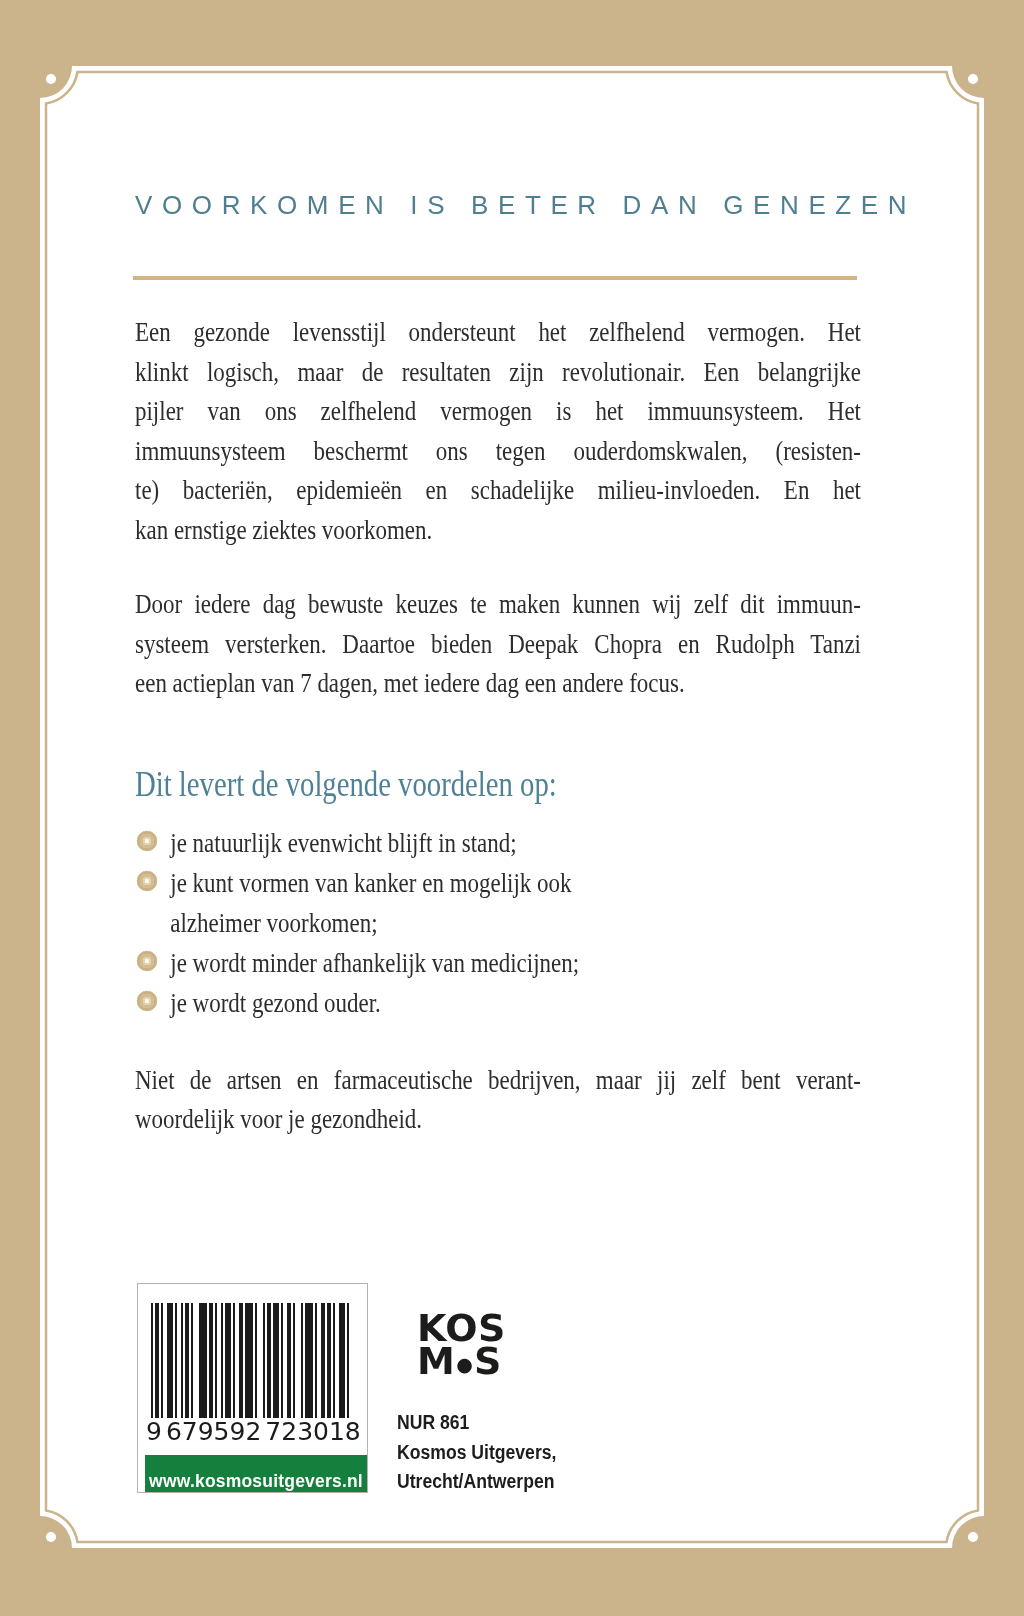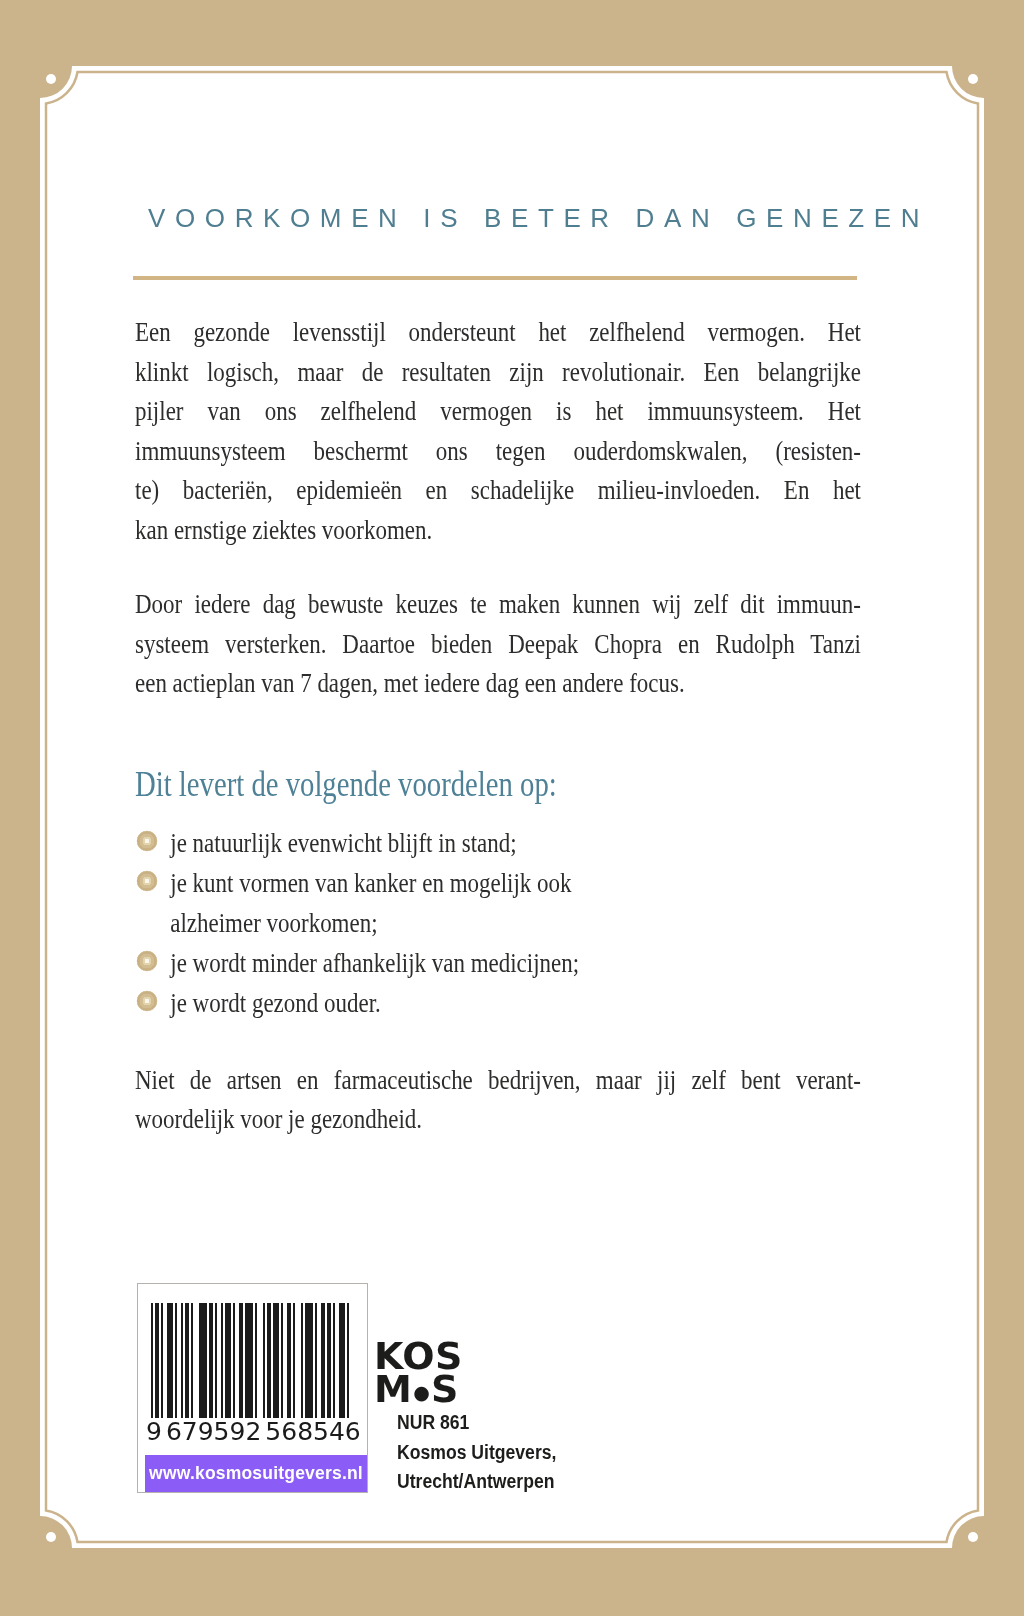--- a/index.html
+++ b/index.html
@@ -5,21 +5,21 @@
   html,body{margin:0;padding:0;}
   body{
     width:1024px;height:1616px;position:relative;overflow:hidden;
     background:#cbb38b;
     font-family:"Liberation Serif",serif;
   }
   .frame{position:absolute;left:0;top:0;width:1024px;height:1616px;display:block;}
 
   
   .title{
-    position:absolute;left:135px;top:190px;width:726px;margin:13px;
+    position:absolute;left:135px;top:190px;width:726px;margin:0;
     text-align:center;
     font-family:"Liberation Sans",sans-serif;
     font-size:26px;font-weight:400;letter-spacing:0.37em;
     color:#4f7e91;white-space:nowrap;
   }
   .rule{position:absolute;left:133px;top:276px;width:724px;height:4px;background:#d2b584;}
 
   
   .text-col{
     position:absolute;left:135px;top:312px;width:885px;
@@ -58,33 +58,33 @@
     background:#ffffff;border:1px solid #b5b2ad;box-sizing:border-box;
   }
   .barcode-svg{position:absolute;left:13px;top:19px;}
   .isbn{
     position:absolute;left:6px;right:6px;top:134px;height:30px;
     display:flex;justify-content:space-between;align-items:flex-start;
     font-family:"DejaVu Sans",sans-serif;font-size:25px;color:#1b1b1b;
   }
   .isbn span{background:#ffffff;padding:0 2px;line-height:28px;}
   .web-strip{
-    position:absolute;left:7px;right:0;bottom:0;height:37px;background:#8b5cf6;
-    display:flex;align-items:center;justify-content:center;
+    position:absolute;left:7px;right:0;bottom:0;height:37px;background:#15803d;
+    display:flex;align-items:flex-end;justify-content:center;
   }
   .web-strip span{
     color:#ffffff;font-family:"Liberation Sans",sans-serif;
     font-size:17.5px;font-weight:700;letter-spacing:0.2px;
   }
 
   
   .kosmos{
-    position:absolute;left:374px;top:1312px;
+    position:absolute;left:417px;top:1312px;
     font-family:"DejaVu Sans",sans-serif;font-weight:700;
-    font-size:38px;line-height:33px;color:#1c1c1a;letter-spacing:0.5px;margin-top:28px;
+    font-size:38px;line-height:33px;color:#1c1c1a;letter-spacing:0.5px;
   }
   .logo-dot{font-size:19px;vertical-align:3px;letter-spacing:0;padding:0 1px;}
 
   
   .nur{
     position:absolute;left:397px;top:1408px;
     font-family:"Liberation Sans",sans-serif;font-weight:700;
     font-size:20px;line-height:29.5px;color:#1d1d1b;
     transform:scaleX(0.88);transform-origin:0 0;letter-spacing:0;
     white-space:nowrap;
@@ -171,21 +171,21 @@
       <rect x="164" y="0" width="2" height="121" fill="#1b1b1b"></rect>
       <rect x="170" y="0" width="4" height="121" fill="#1b1b1b"></rect>
       <rect x="176" y="0" width="4" height="121" fill="#1b1b1b"></rect>
       <rect x="182" y="0" width="2" height="121" fill="#1b1b1b"></rect>
       <rect x="188" y="0" width="6" height="137" fill="#1b1b1b"></rect>
       <rect x="196" y="0" width="2" height="137" fill="#1b1b1b"></rect>
     </svg>
   <div class="isbn">
     <span>9</span>
     <span>679592</span>
-    <span>568546</span>
+    <span>723018</span>
   </div>
   <div class="web-strip">
     <span>www.kosmosuitgevers.nl</span>
   </div>
 </div>
 
 <div class="kosmos">
   <div>KOS</div>
   <div><span>M</span><span class="logo-dot">●</span><span>S</span></div>
 </div>

